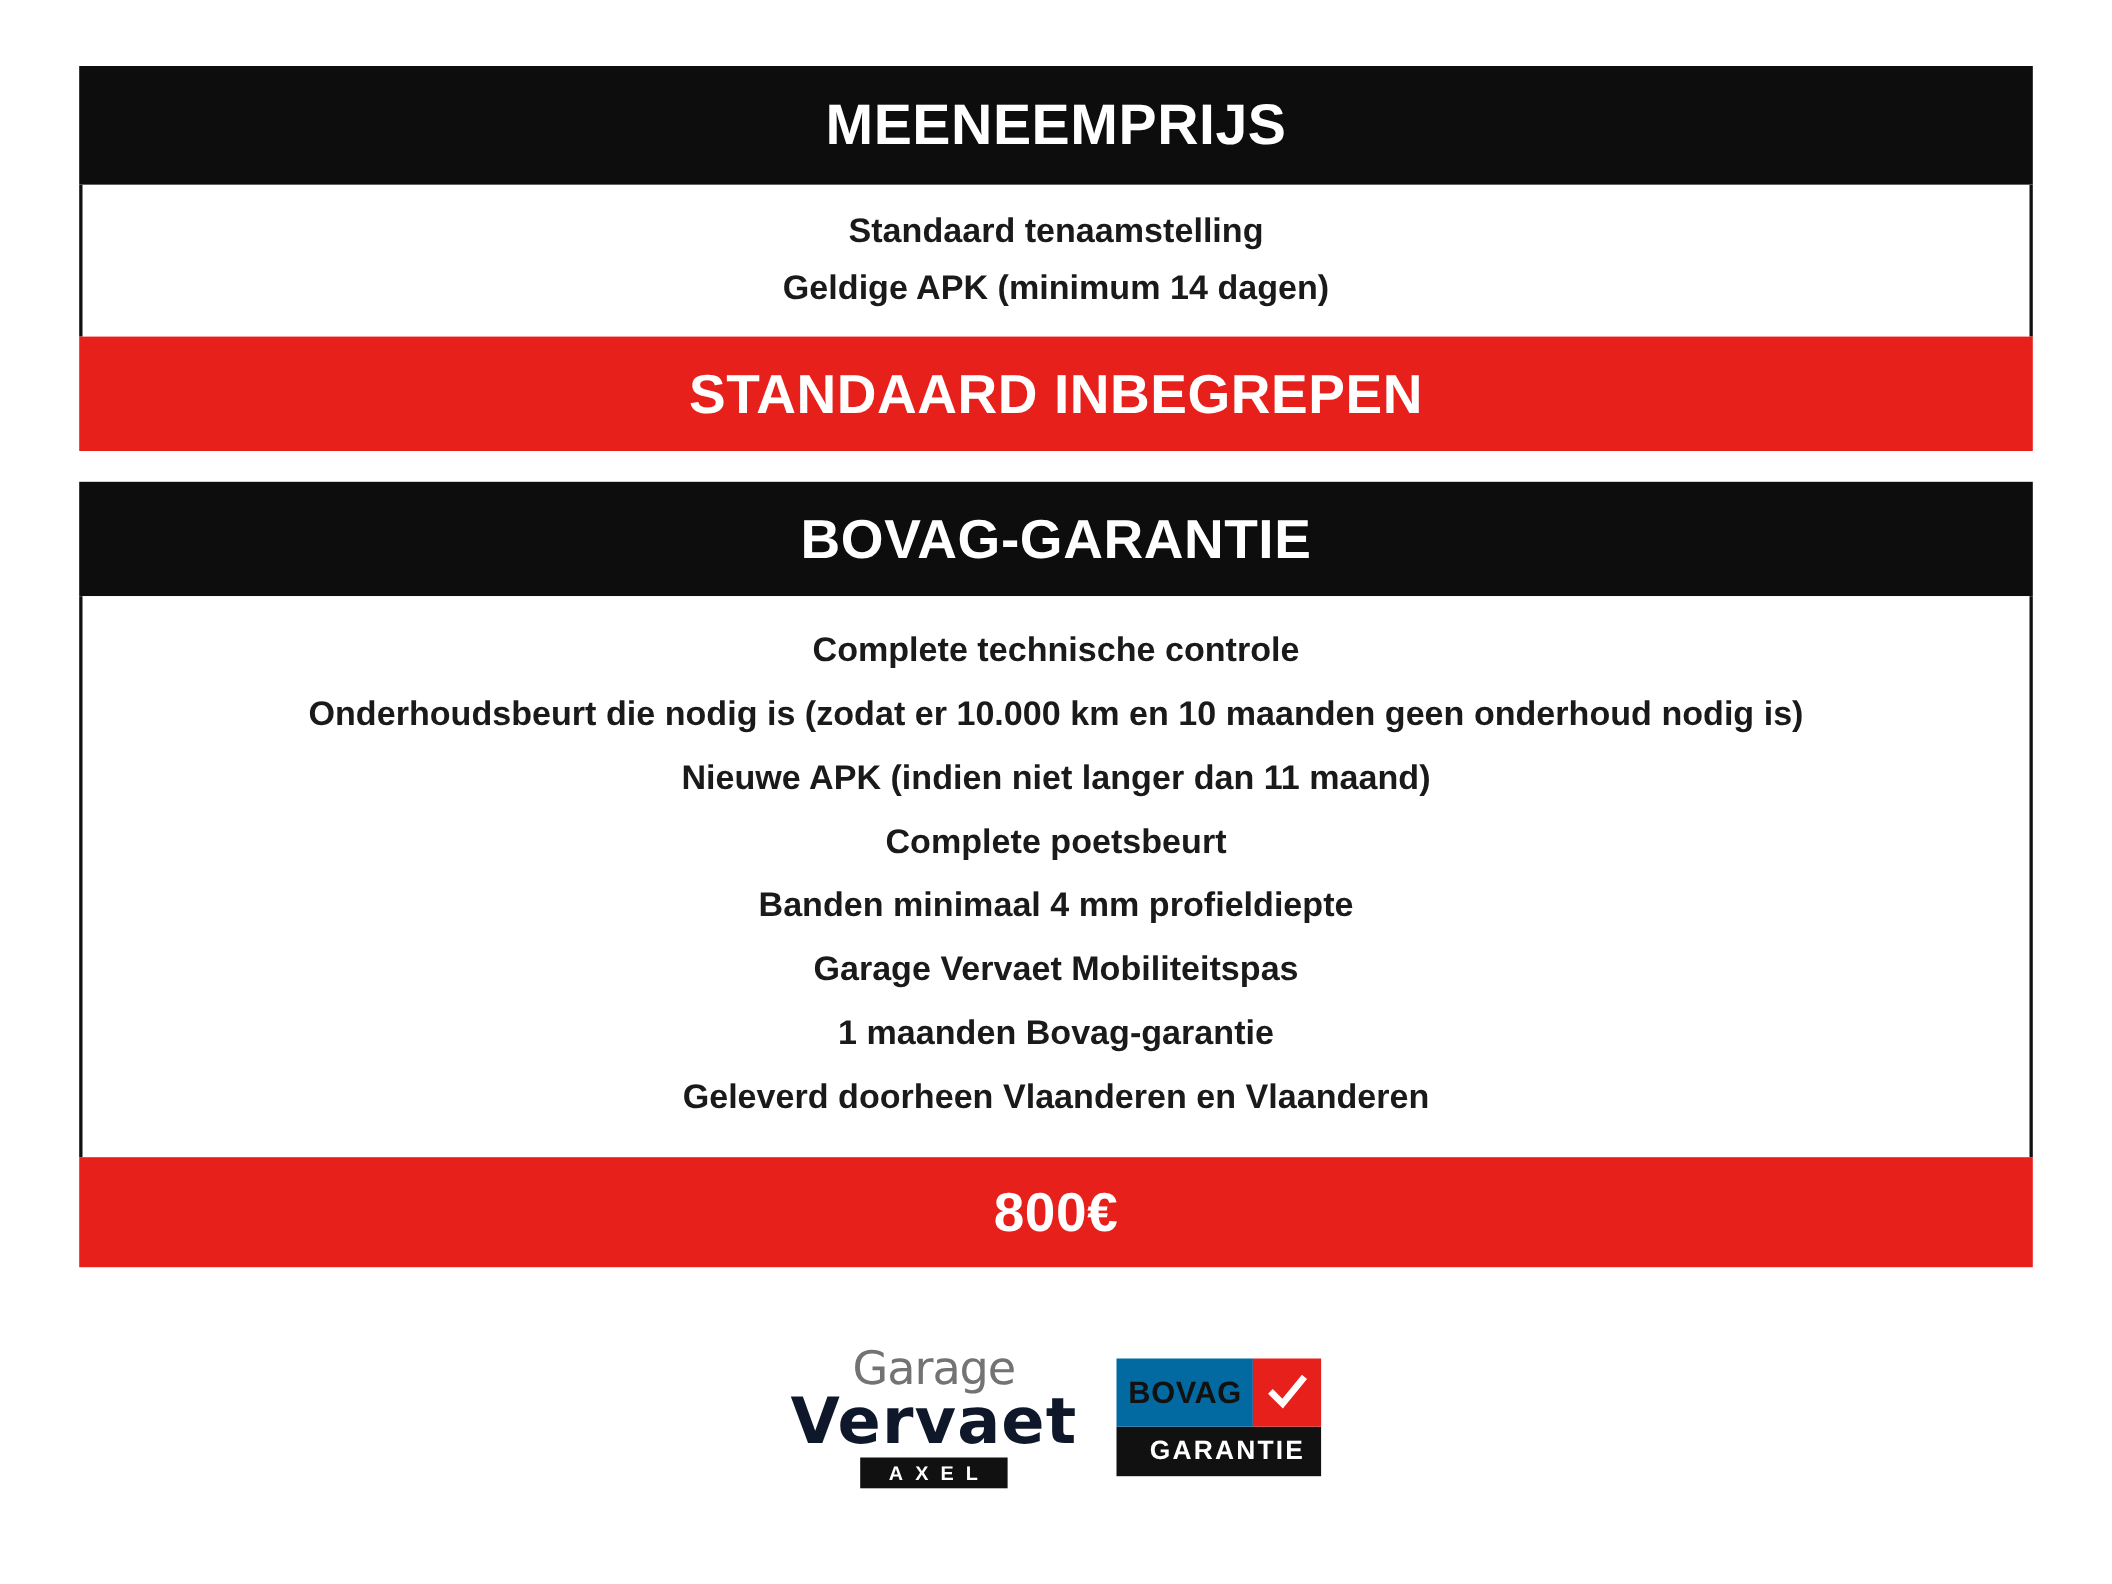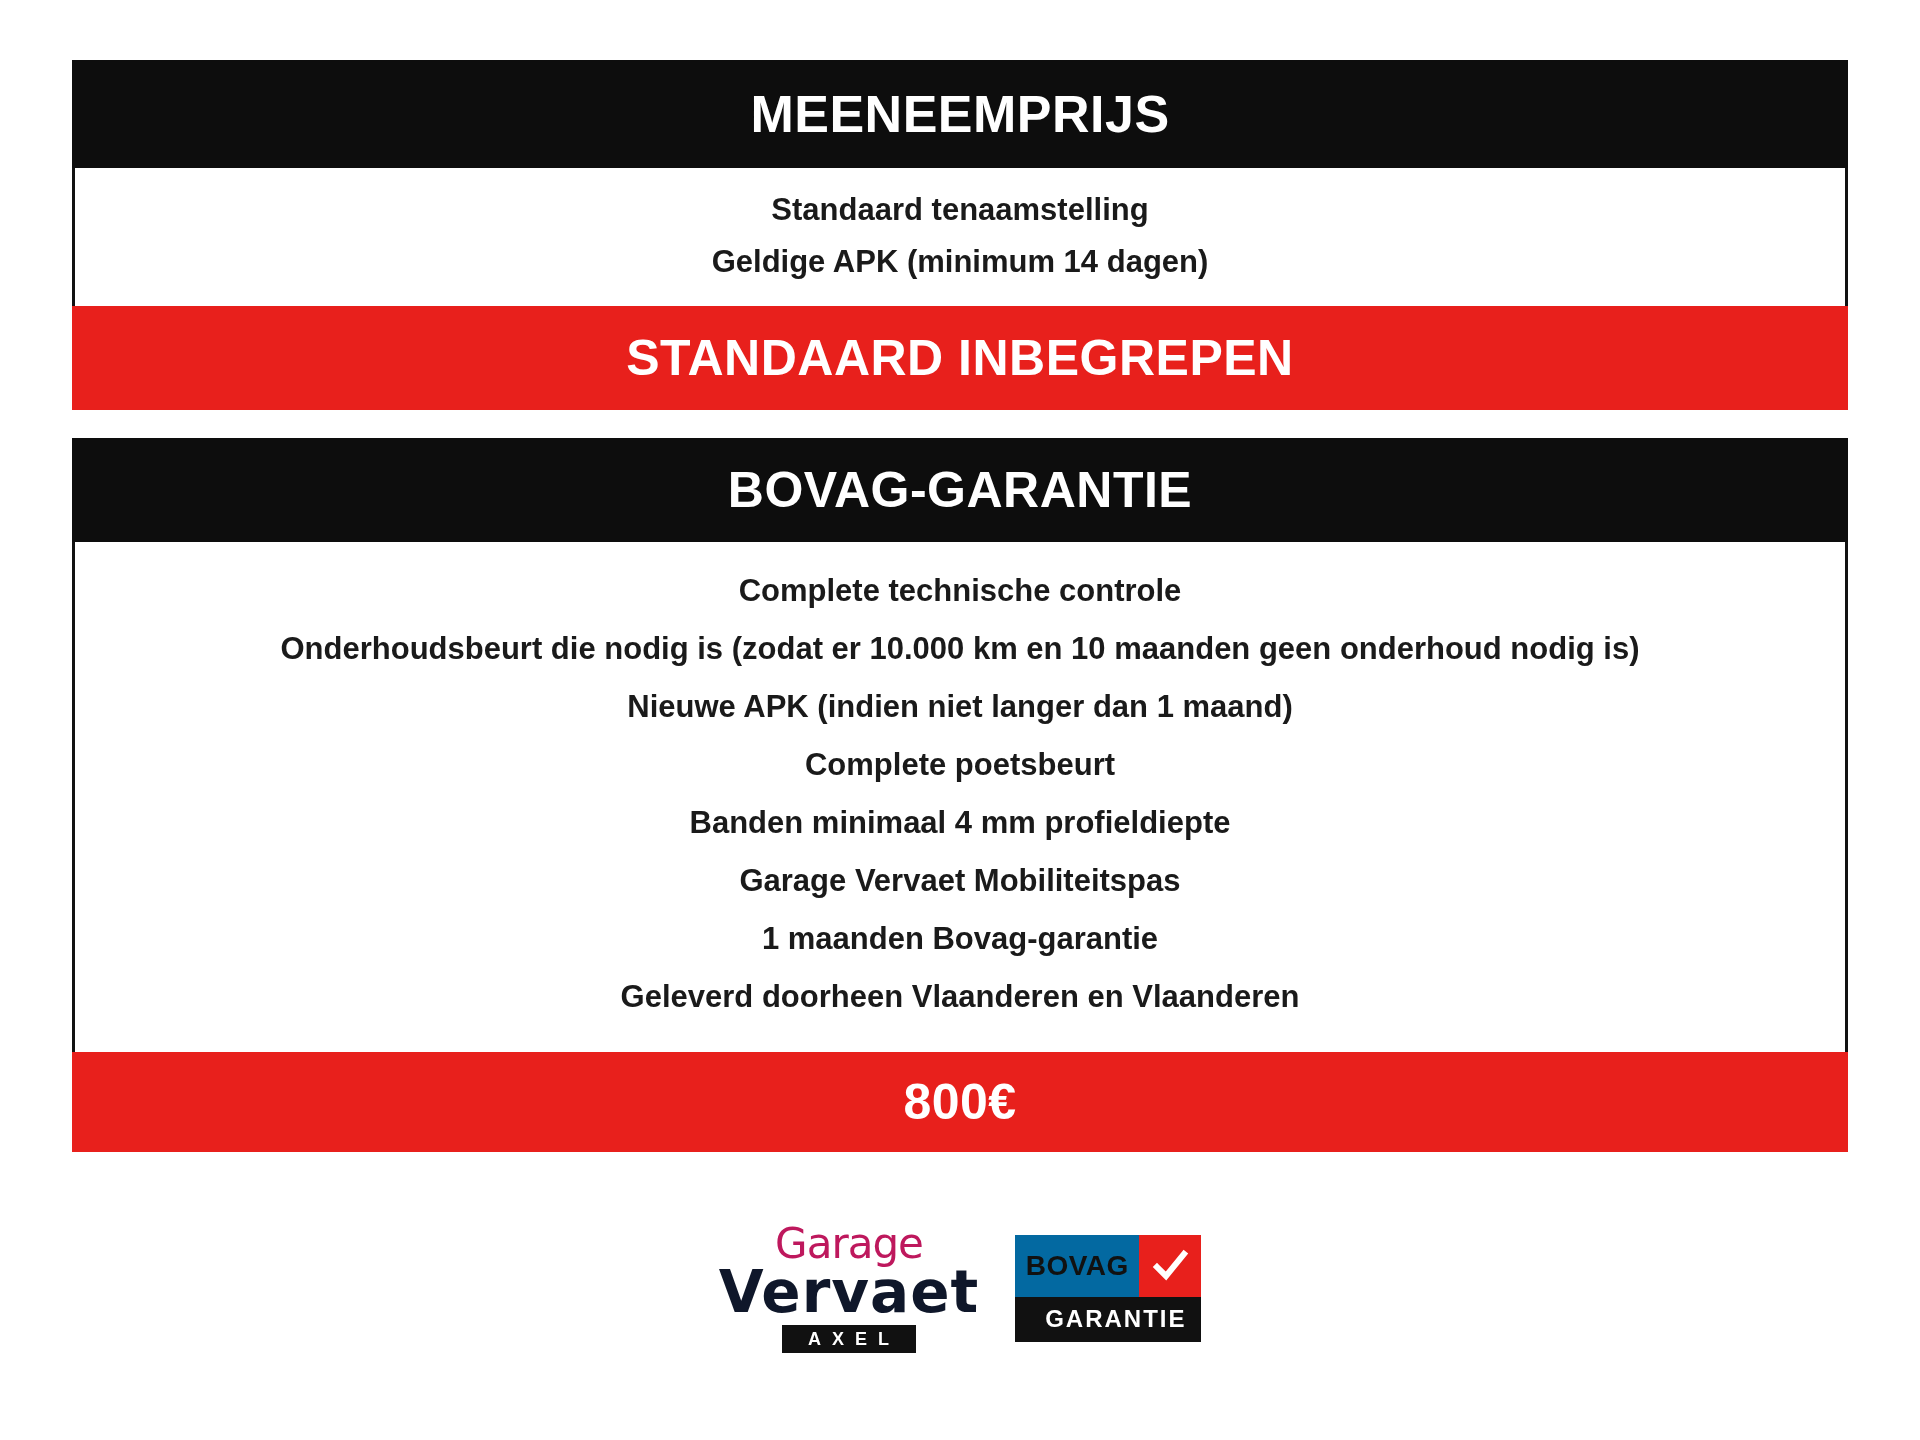--- a/index.html
+++ b/index.html
@@ -99,21 +99,21 @@
     padding-bottom: 16px;
   }
   .logo-vervaet {
     display: flex;
     flex-direction: column;
     align-items: center;
     line-height: 1;
   }
   .logo-garage {
     font-size: 42px;
-    color: #be185d;
+    color: #737373;
     letter-spacing: -1px;
     font-family: "DejaVu Sans", sans-serif;
   }
   .logo-vervaet-name {
     font-size: 58px;
     font-weight: bold;
     color: #0f172a;
     letter-spacing: 1px;
     margin-top: -2px;
     font-family: "DejaVu Sans", sans-serif;
@@ -177,21 +177,21 @@
     <div class="bar-red title-red-1">STANDAARD INBEGREPEN</div>
   </div>
 
   <div class="spacer-lg"></div>
 
   <div class="block">
     <div class="bar-black title-2">BOVAG-GARANTIE</div>
     <div class="bar-white sub-list-2">
       <div>Complete technische controle</div>
       <div>Onderhoudsbeurt die nodig is (zodat er 10.000 km en 10 maanden geen onderhoud nodig is)</div>
-      <div>Nieuwe APK (indien niet langer dan 1 maand)</div>
+      <div>Nieuwe APK (indien niet langer dan 11 maand)</div>
       <div>Complete poetsbeurt</div>
       <div>Banden minimaal 4 mm profieldiepte</div>
       <div>Garage Vervaet Mobiliteitspas</div>
       <div>1 maanden Bovag-garantie</div>
       <div>Geleverd doorheen Vlaanderen en Vlaanderen</div>
     </div>
     <div class="bar-red price-bar">800€</div>
   </div>
 
   <div class="footer">

